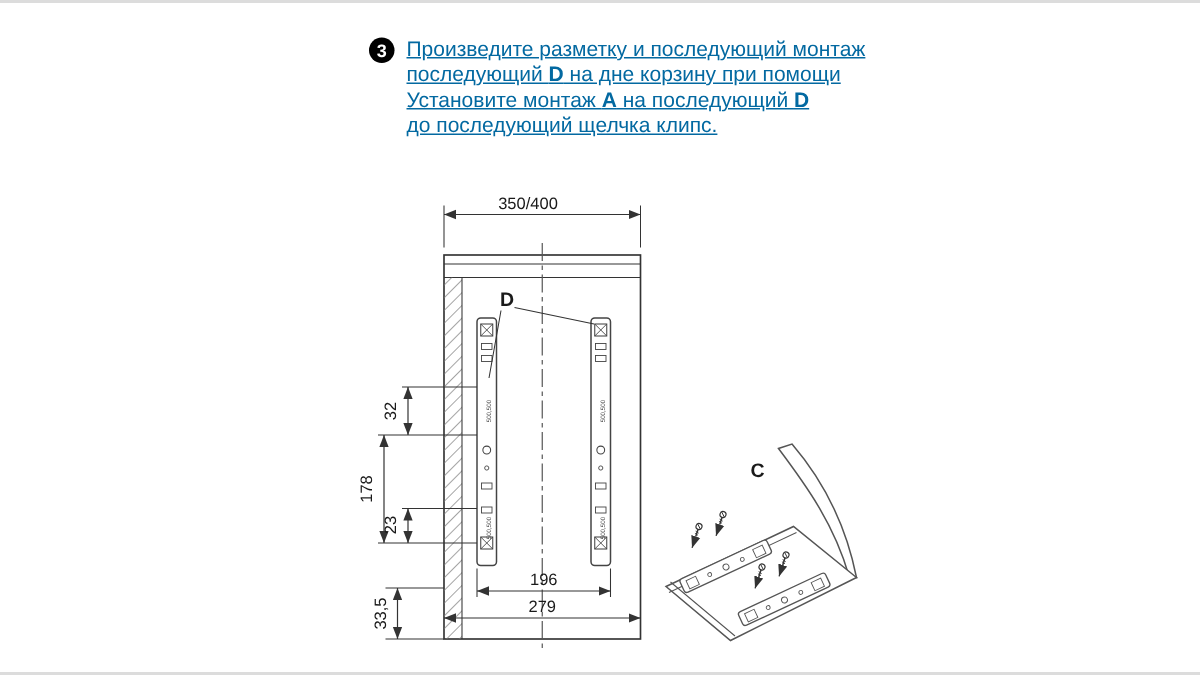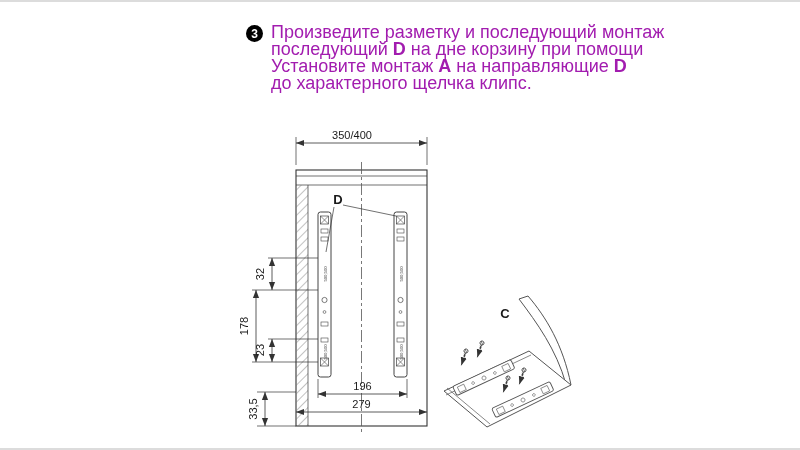--- a/index.html
+++ b/index.html
@@ -7,21 +7,21 @@
     position:relative;width:800px;height:450px;background:#fff;
     font-family:"Liberation Sans",sans-serif;box-sizing:border-box;
     border-top:2px solid #dcdcdc;border-bottom:2px solid #dcdcdc;overflow:hidden;
   }
   .instructions{position:absolute;left:246px;top:22px;display:flex;gap:8px;}
   .badge{
     width:17px;height:17px;border-radius:50%;background:#000;color:#fff;
     font-weight:bold;font-size:12px;display:flex;align-items:center;justify-content:center;
     flex:0 0 17px;margin-top:1px;
   }
-  .lines{font-size:18px;line-height:17px;color:#a21caf;white-space:nowrap;}
+  .lines{font-size:14px;line-height:17px;color:#0369a1;white-space:nowrap;text-decoration:underline;}
   .b{font-weight:bold;}
   svg.drawing{position:absolute;left:235px;top:110px;}
   svg text{font-family:"Liberation Sans",sans-serif;fill:#1a1a1a;}
   .dim{font-size:11px;}
   .lbl{font-size:13px;font-weight:bold;}
   .tiny{font-size:4.2px;fill:#444;}
   .ln{stroke:#333;stroke-width:1.1;fill:none;}
   .thin{stroke:#333;stroke-width:.7;fill:none;}
   .dml{stroke:#333;stroke-width:.8;fill:none;}
   .det{stroke:#555;stroke-width:1;fill:#fff;}
@@ -32,22 +32,22 @@
 
 <div class="page">
 
   <div class="instructions">
     <div class="badge">
       <span>3</span>
     </div>
     <div class="lines">
       <div><span>Произведите разметку и последующий монтаж</span></div>
       <div><span>последующий </span><span class="b">D</span><span> на дне корзину при помощи</span></div>
-      <div><span>Установите монтаж </span><span class="b">A</span><span> на направляющие </span><span class="b">D</span></div>
-      <div><span>до характерного щелчка клипс.</span></div>
+      <div><span>Установите монтаж </span><span class="b">A</span><span> на последующий </span><span class="b">D</span></div>
+      <div><span>до последующий щелчка клипс.</span></div>
     </div>
   </div>
 
   <svg class="drawing" width="345" height="340" viewBox="235 110 345 340">
     <defs>
       <marker id="arr" markerWidth="9" markerHeight="8" refX="8" refY="4" orient="auto-start-reverse" markerUnits="userSpaceOnUse">
         <path d="M0,0.9 L8,4 L0,7.1 Z" fill="#333"></path>
       </marker>
       <pattern id="hatch" width="6" height="6" patternUnits="userSpaceOnUse" patternTransform="rotate(45)">
         <line x1="0" y1="0" x2="0" y2="6" stroke="#777" stroke-width="0.9"></line>

